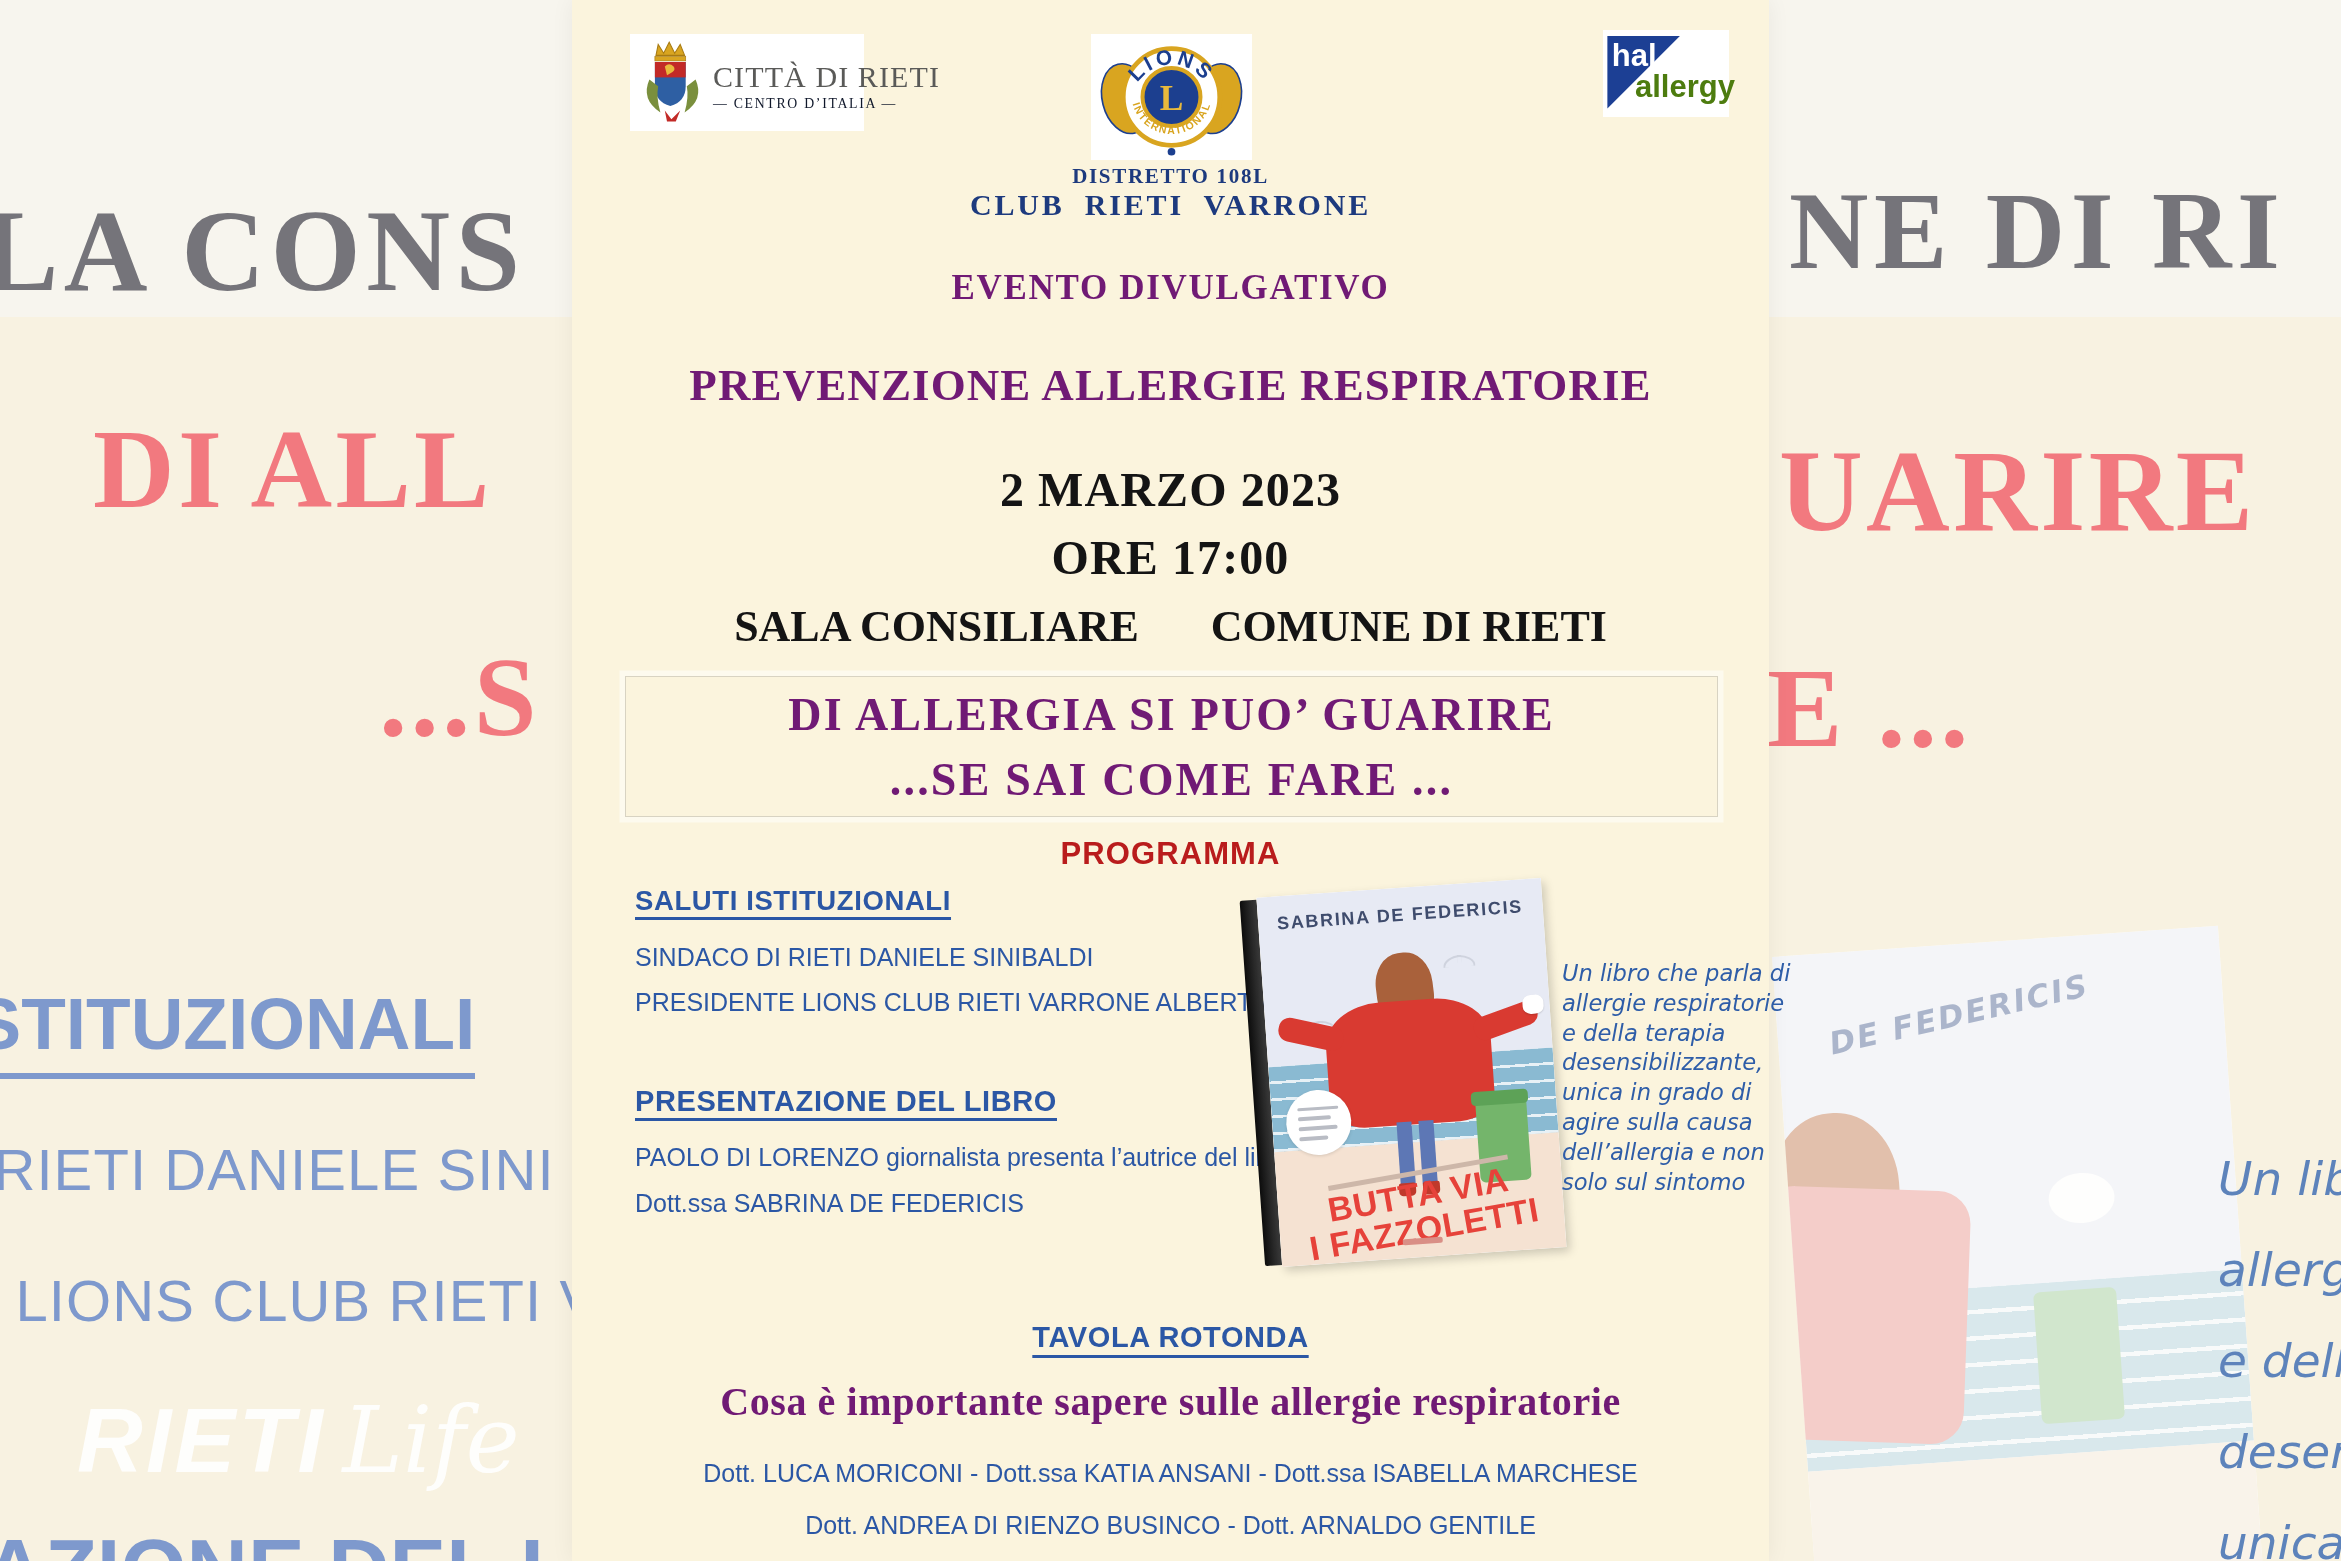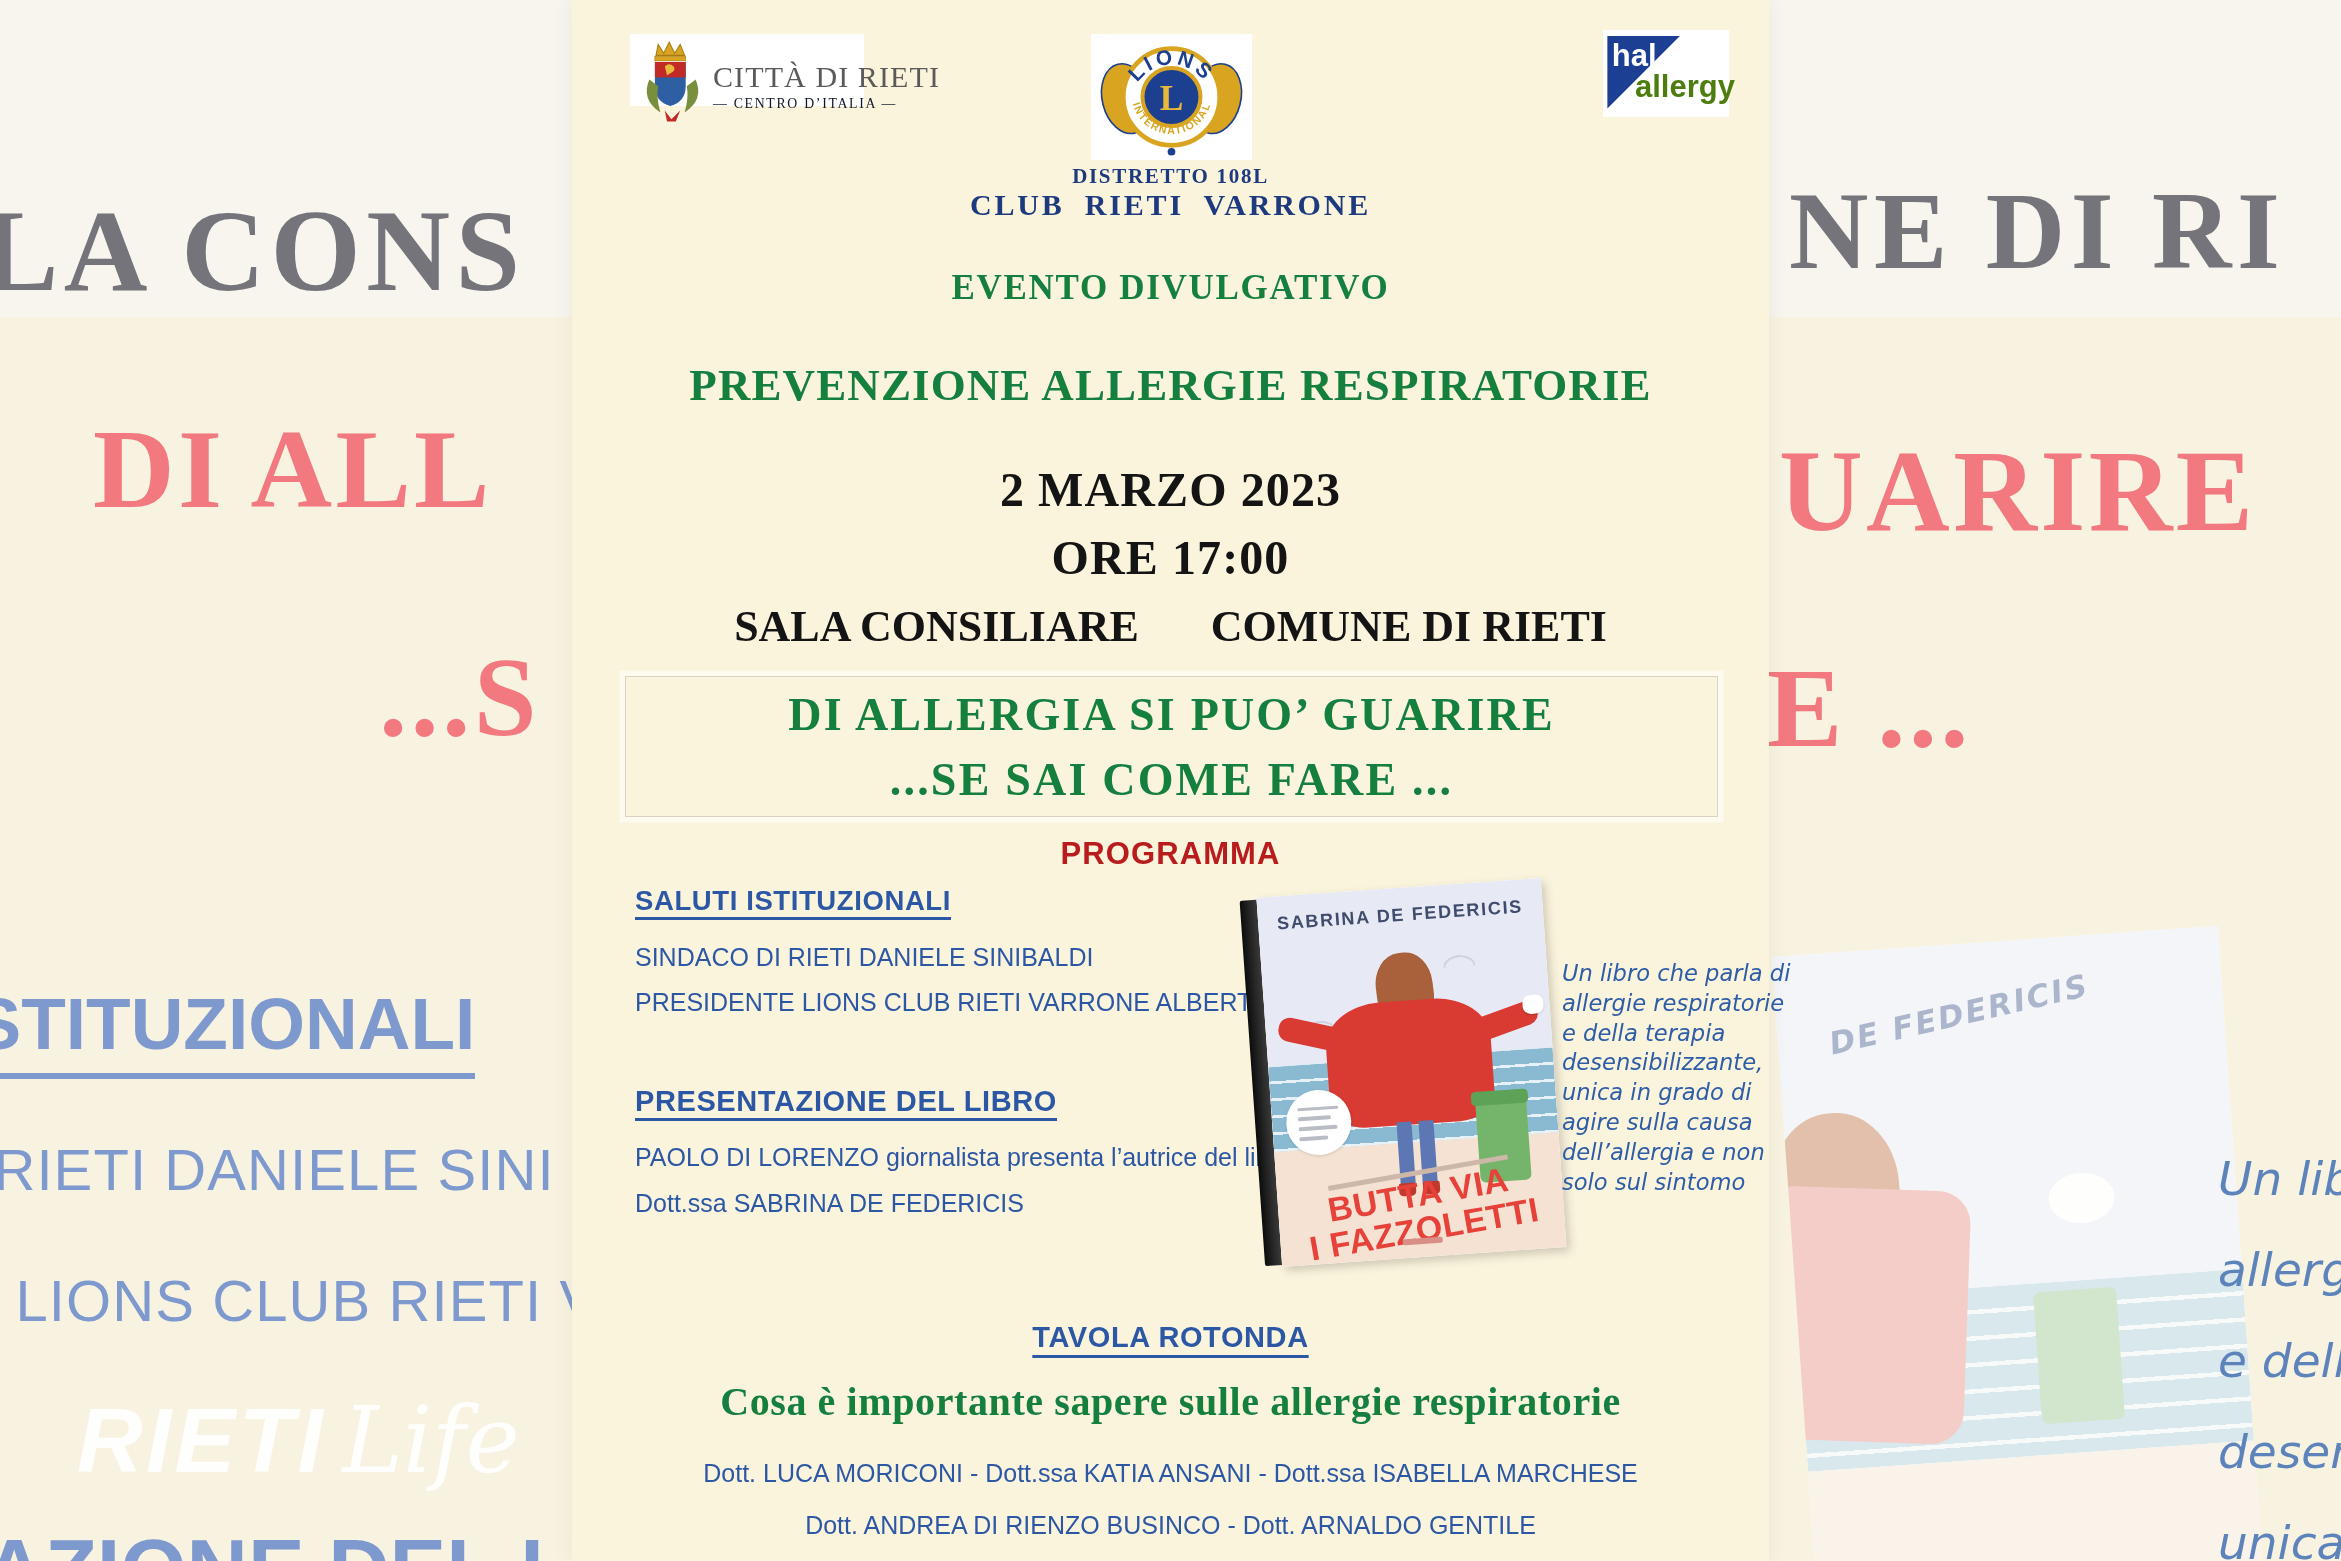--- a/index.html
+++ b/index.html
@@ -5,21 +5,21 @@
   html,body{margin:0;padding:0;}
   body{
     width:2342px;height:1562px;position:relative;overflow:hidden;
     background:#f8f2e1;font-family:"Liberation Sans",sans-serif;
   }
   .abs{position:absolute;white-space:nowrap;}
   .serif{font-family:"Liberation Serif",serif;}
   .sans{font-family:"Liberation Sans",sans-serif;}
   .hand{font-family:"DejaVu Sans",sans-serif;font-style:italic;}
   .center{left:0;width:100%;text-align:center;}
-  .red{color:#15803d;} .blue{color:#2b57a5;} .navy{color:#1d3a7e;}
+  .red{color:#701a75;} .blue{color:#2b57a5;} .navy{color:#1d3a7e;}
   .fgray{color:#75747a;} .fpink{color:#f2797f;} .fblue{color:#7e99cd;}
 
   
   #band-top{left:0;top:0;width:100%;height:317px;background:#f7f5ee;}
   .bgfrag{font-weight:bold;}
   #bg-la-cons{left:-19px;top:185px;font-size:116px;letter-spacing:5.5px;}
   #bg-di-all{left:93px;top:404px;font-size:113px;letter-spacing:3.3px;}
   #bg-dots-s{left:379px;top:632px;font-size:113px;letter-spacing:3.3px;}
   #bg-stituzionali{left:-27.5px;top:982px;font-size:73px;border-bottom:6.6px solid #7e99cd;padding-bottom:7.7px;}
   #bg-rieti-daniele{left:-6.6px;top:1136px;font-size:58px;letter-spacing:1.1px;font-weight:normal;}
@@ -45,21 +45,21 @@
   #bg-book .coat{position:absolute;left:-39px;top:237px;width:209px;height:253px;border-radius:33px;transform:rotate(6deg);background:#eb9d97;}
   #bg-book .bin{position:absolute;left:237px;top:353px;width:83px;height:132px;border-radius:6.6px;background:#a5cf9f;}
   #bg-book .gull{position:absolute;left:259px;top:237px;width:66px;height:50px;border-radius:50%;background:#ffffff;}
   #bg-book .author{position:absolute;left:50px;top:52px;font-size:31px;letter-spacing:2.2px;color:#5a6f9c;font-weight:bold;transform:rotate(-9deg);}
 
   
   #poster{left:572px;top:0;width:1197px;height:1562px;background:#fbf4dd;box-shadow:0 0 22px rgba(0,0,0,.06);}
   #poster .abs{position:absolute;}
 
   .logobox{background:#ffffff;}
-  #logo-rieti{left:58px;top:34px;width:234px;height:72px;}
+  #logo-rieti{left:58px;top:34px;width:234px;height:97px;}
   #logo-rieti .crest{position:absolute;left:7.7px;top:5.5px;}
   #logo-rieti .t1{position:absolute;left:83px;top:26.4px;font-size:30px;color:#5a5a58;letter-spacing:1.1px;font-family:"Liberation Serif",serif;}
   #logo-rieti .t2{position:absolute;left:83px;top:62px;font-size:13.8px;color:#0f172a;letter-spacing:1.7px;font-family:"Liberation Serif",serif;}
   #logo-lions{left:519px;top:34px;width:161px;height:126px;}
   #logo-hal{left:1031px;top:30px;width:126px;height:87px;}
   #logo-hal .tri{position:absolute;left:4.4px;top:5.5px;width:73px;height:73px;background:#1c3f94;
     clip-path:polygon(0 0,100% 0,0 100%);}
   #logo-hal .w1{position:absolute;left:8.8px;top:7.7px;font-size:31px;font-weight:bold;color:#ffffff;}
   #logo-hal .w2{position:absolute;left:32px;top:39px;font-size:31px;font-weight:bold;color:#4d7c0f;}
 

